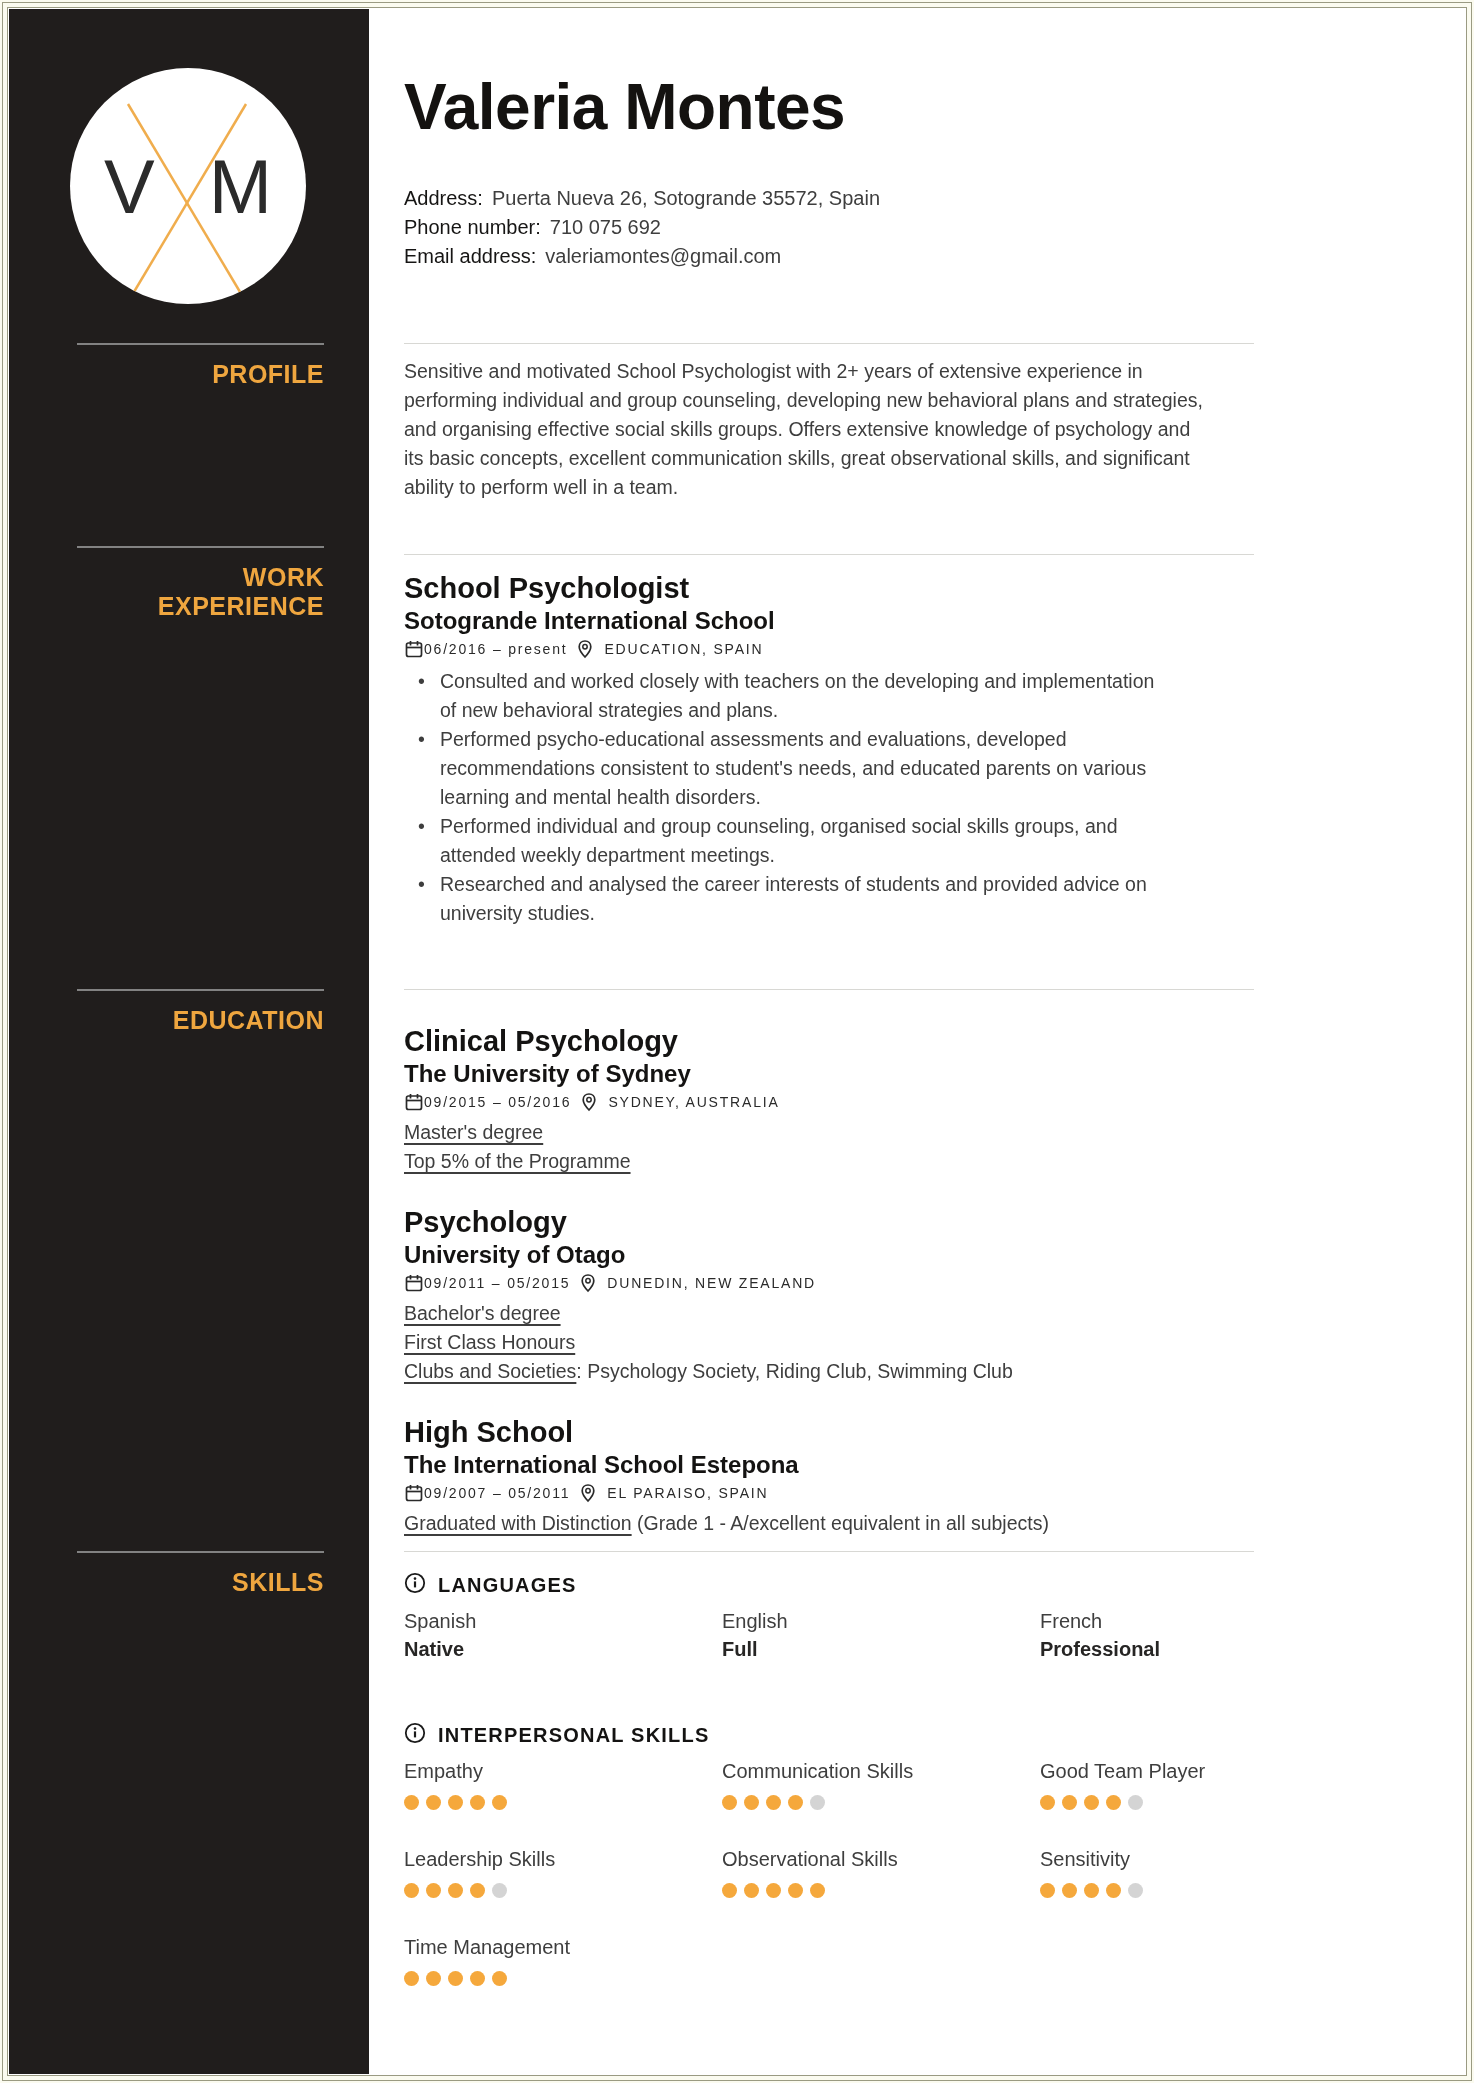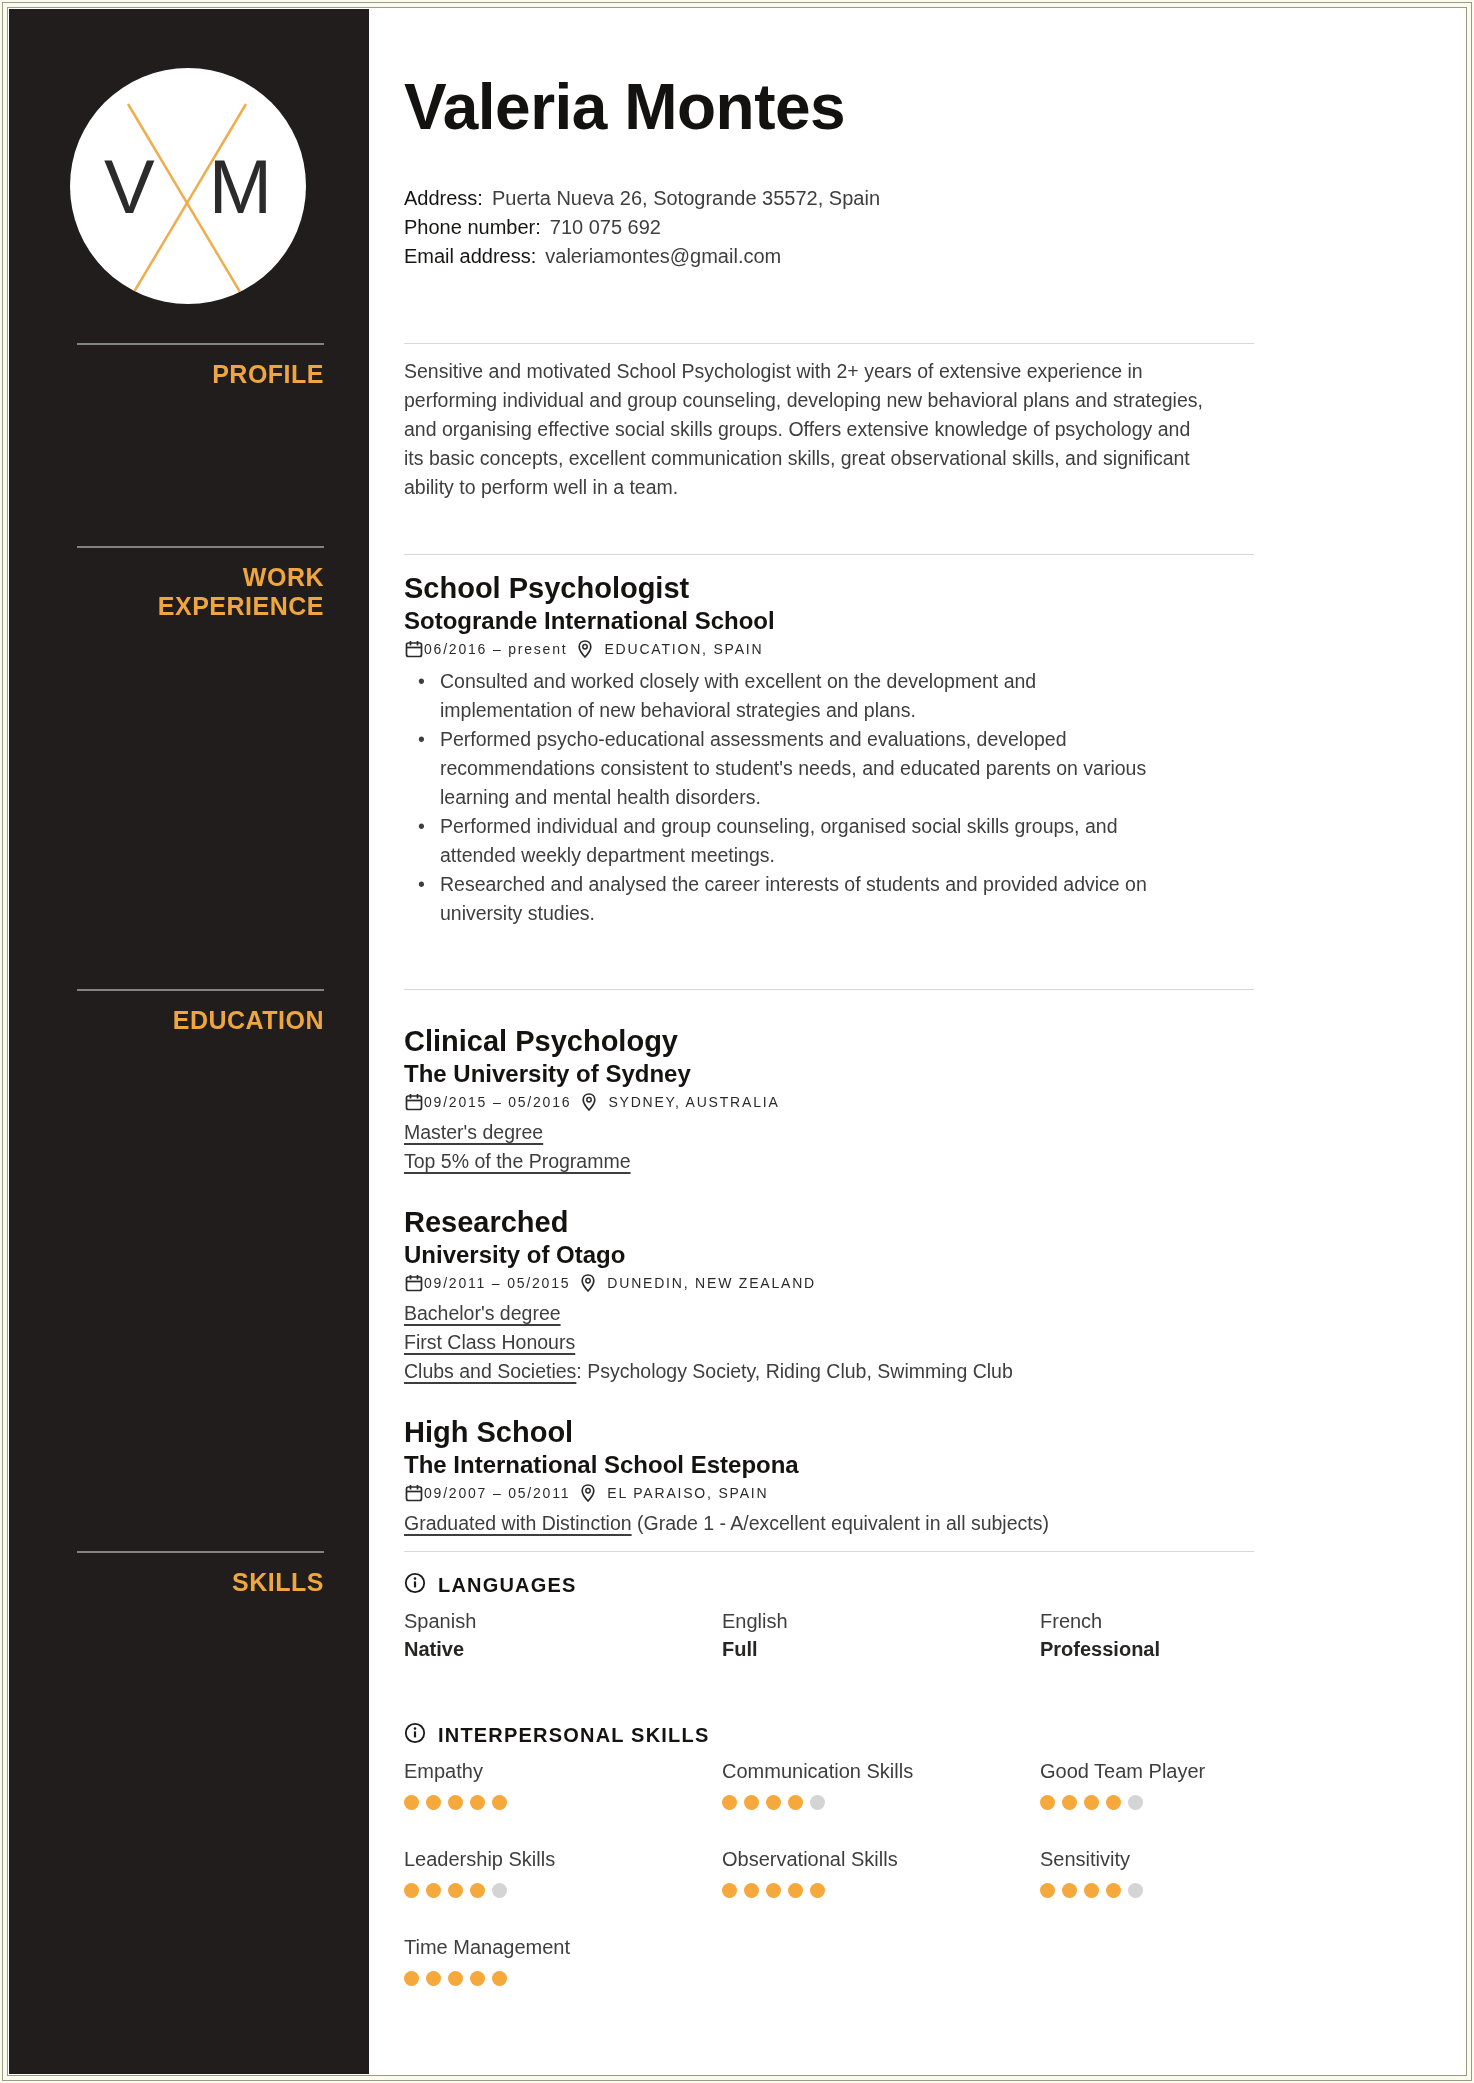--- a/index.html
+++ b/index.html
@@ -130,21 +130,21 @@
         <span class="mi">
           <svg width="20" height="20" viewBox="0 0 20 20" fill="none" stroke="#2a2a2a" stroke-width="1.7">
             <path d="M10 2 C6.7 2 4.2 4.5 4.2 7.8 C4.2 12 10 18 10 18 C10 18 15.8 12 15.8 7.8 C15.8 4.5 13.3 2 10 2 Z"></path>
               <circle cx="10" cy="7.8" r="2.2" stroke-width="1.5"></circle>
           </svg>
         </span>
         <span>EDUCATION, SPAIN</span>
       </span>
     </div>
     <ul class="bullets">
-      <li>Consulted and worked closely with excellent on the development and implementation of new behavioral strategies and plans.</li>
+      <li>Consulted and worked closely with teachers on the developing and implementation of new behavioral strategies and plans.</li>
       <li>Performed psycho-educational assessments and evaluations, developed recommendations consistent to student's needs, and educated parents on various learning and mental health disorders.</li>
       <li>Performed individual and group counseling, organised social skills groups, and attended weekly department meetings.</li>
       <li>Researched and analysed the career interests of students and provided advice on university studies.</li>
     </ul>
   </div>
 
   <div class="main-abs section" id="sec-education" style="position:absolute;">
 
     <div class="edu">
       <h3 class="title">Clinical Psychology</h3>
@@ -169,21 +169,21 @@
           <span>SYDNEY, AUSTRALIA</span>
         </span>
       </div>
       <div class="edu-details">
         <div><span class="u">Master's degree</span><span></span></div>
         <div><span class="u">Top 5% of the Programme</span><span></span></div>
       </div>
     </div>
 
     <div class="edu">
-      <h3 class="title">Researched</h3>
+      <h3 class="title">Psychology</h3>
       <h4 class="subtitle">University of Otago</h4>
       <div class="meta">
         <span class="mi">
           <svg width="20" height="20" viewBox="0 0 20 20" fill="none" stroke="#2a2a2a" stroke-width="1.7">
               <rect x="2.5" y="4" width="15" height="13.5" rx="2"></rect>
               <line x1="6.5" y1="2" x2="6.5" y2="6.5"></line>
               <line x1="13.5" y1="2" x2="13.5" y2="6.5"></line>
               <line x1="2.5" y1="8.5" x2="17.5" y2="8.5"></line>
             </svg>
         </span>

